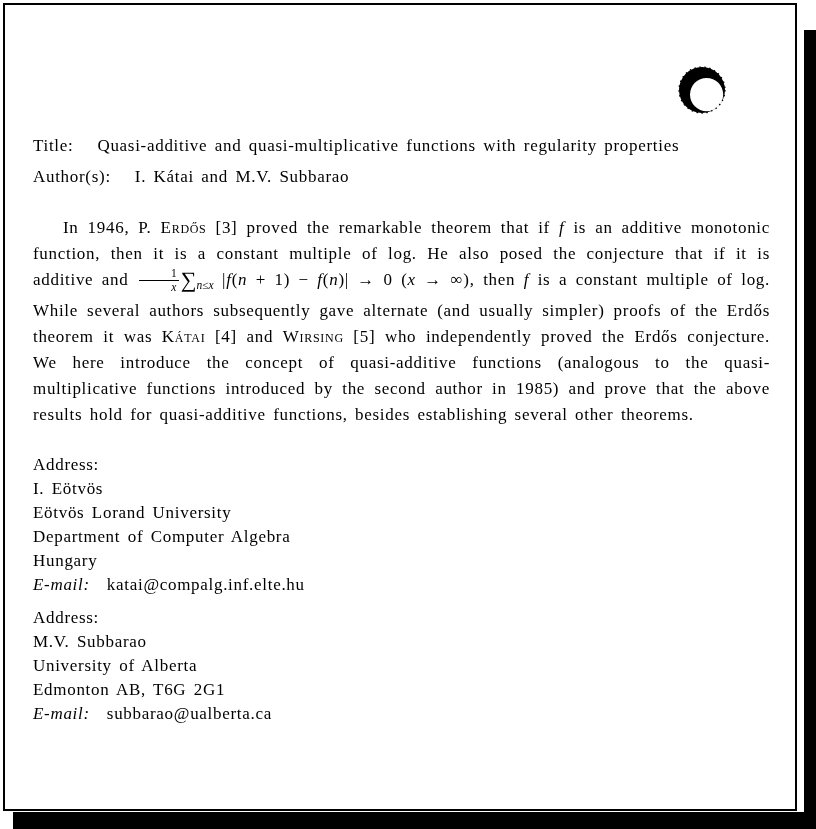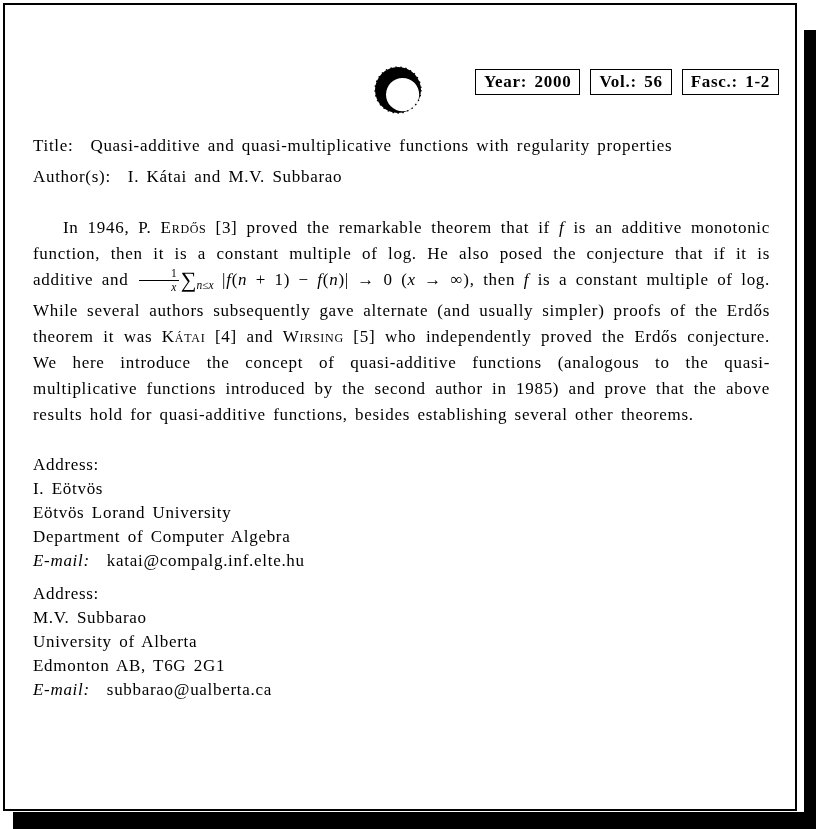--- a/index.html
+++ b/index.html
@@ -24,21 +24,21 @@
   .badge{
     border:1px solid #000;padding:1px 8px 2px;font-weight:bold;
     font-size:17px;line-height:21px;white-space:nowrap;
   }
   
   .meta{margin-top:12px;}
   .meta-line{font-size:17px;line-height:31px;}
   .b{font-weight:normal;}
   .it{font-style:italic;}
   .sc{font-variant:small-caps;}
-  .meta-text{margin-left:17px;}
+  .meta-text{margin-left:24px;}
   
   .abstract{
     margin:23px 0 4px 0;font-size:17px;line-height:26px;
     text-align:justify;text-indent:30px;
   }
   .frac{
     display:inline-block;text-align:center;vertical-align:-0.55em;
     font-size:11.5px;line-height:1.15;margin:0 2px;letter-spacing:0;word-spacing:0;
   }
   .frac .num{display:block;border-bottom:1px solid #000;padding:0 2px;}
@@ -61,40 +61,36 @@
   <div class="content">
 
     <div class="header">
       <span class="logo">
         <svg width="50" height="54" viewBox="0 0 50 54" xmlns="http://www.w3.org/2000/svg">
           <circle cx="25" cy="26" r="23" fill="none" stroke="#000" stroke-width="1.3" stroke-dasharray="1.5 3.5"></circle>
           <path fill-rule="evenodd" fill="#000" d="M25 3 A23 23 0 1 0 25 49 A23 23 0 1 0 25 3 Z
                M29.6 14 A16.6 16.6 0 1 0 29.6 47.2 A16.6 16.6 0 1 0 29.6 14 Z"></path>
         </svg>
       </span>
-      <div class="badges">
-        <div class="badge">Year: 2000</div>
-        <div class="badge">Vol.: 56</div>
-        <div class="badge">Fasc.: 1-2</div>
-      </div>
     </div>
 
     <div class="meta">
       <div class="meta-line"><span class="b">Title:</span><span class="meta-text">Quasi-additive and quasi-multiplicative functions with regularity properties</span></div>
       <div class="meta-line"><span class="b">Author(s):</span><span class="meta-text">I. Kátai and M.V. Subbarao</span></div>
     </div>
 
     <p class="abstract"><span class="">In 1946, P. </span><span class="sc">Erdős</span><span class=""> [3] proved the remarkable theorem that if </span><span class="it">f</span><span class=""> is an additive monotonic function, then it is a constant multiple of log. He also posed the conjecture that if it is additive and </span><span class="frac"><span class="num">1</span><span class="den">x</span></span><span class="bigop">∑</span><sub class="opsub">n≤x</sub><span class=""> |</span><span class="it">f</span><span class="">(</span><span class="it">n</span><span class=""> + 1) − </span><span class="it">f</span><span class="">(</span><span class="it">n</span><span class="">)| → 0 (</span><span class="it">x</span><span class=""> → ∞), then </span><span class="it">f</span><span class=""> is a constant multiple of log. While several authors subsequently gave alternate (and usually simpler) proofs of the Erdős theorem it was </span><span class="sc">Kátai</span><span class=""> [4] and </span><span class="sc">Wirsing</span><span class=""> [5] who independently proved the Erdős conjecture. We here introduce the concept of quasi-additive functions (analogous to the quasi-multiplicative functions introduced by the second author in 1985) and prove that the above results hold for quasi-additive functions, besides establishing several other theorems.</span></p>
 
     <div class="address address-1">
       <div class="b">Address:</div>
       <div>
           <div>I. Eötvös</div>
           <div>Eötvös Lorand University</div>
           <div>Department of Computer Algebra</div>
+          <div>Hungary</div>
         </div>
       <div class="email-line"><span class="it">E-mail:</span><span class="email-value">katai@compalg.inf.elte.hu</span></div>
     </div>
 
     <div class="address address-2">
       <div class="b">Address:</div>
       <div>
           <div>M.V. Subbarao</div>
           <div>University of Alberta</div>
           <div>Edmonton AB, T6G 2G1</div>

